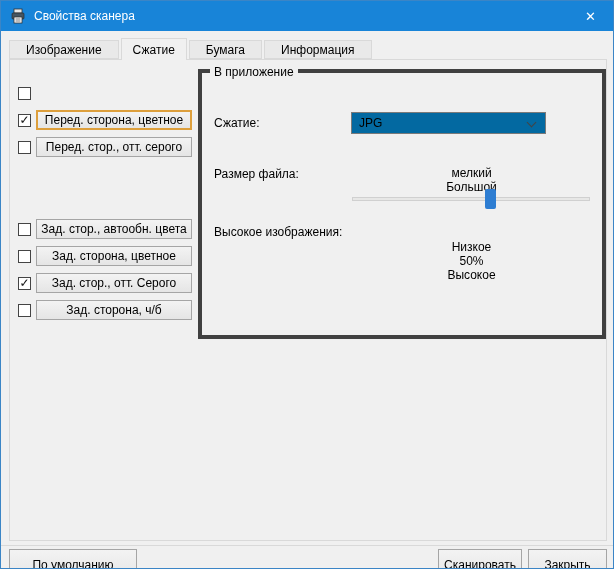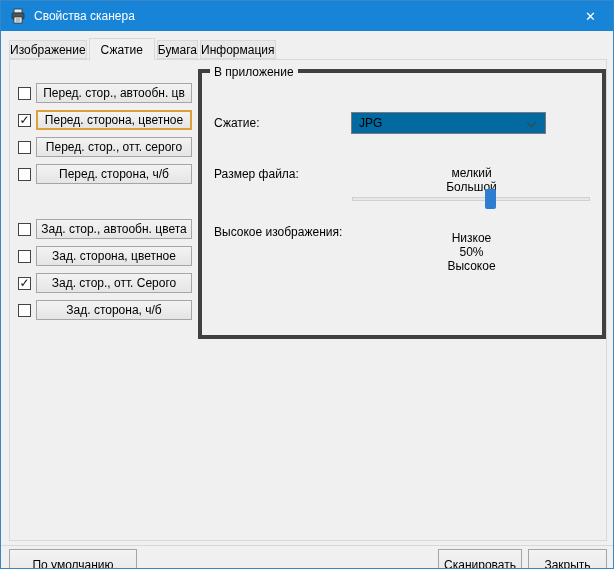--- a/index.html
+++ b/index.html
@@ -23,21 +23,21 @@
     position:absolute; right:0; top:0; width:45px; height:30px;
     display:flex; align-items:center; justify-content:center;
     color:#fff; font-size:13px; cursor:default;
   }
   
   .tabs {
     position:absolute; left:8px; top:37px; height:22px;
     display:flex; align-items:flex-end; z-index:2;
   }
   .tab {
-    height:19px; margin-right:2px; margin-bottom:1px; padding:0 0;
+    height:19px; margin-right:2px; margin-bottom:1px; padding:0 16px;
     display:flex; align-items:center; white-space:nowrap;
     background:#e9e9e9; border:1px solid #d9d9d9;
   }
   .tab[data-active="true"] {
     height:22px; margin-bottom:0; background:#f0f0f0; border-bottom:0; padding:0 11px;
   }
   
   .page {
     position:absolute; left:8px; top:58px; width:598px; height:482px;
     border:1px solid #d9d9d9; background:#f0f0f0; z-index:1;
@@ -127,36 +127,31 @@
     <div class="tab" data-active="false">Изображение</div>
     <div class="tab" data-active="true">Сжатие</div>
     <div class="tab" data-active="false">Бумага</div>
     <div class="tab" data-active="false">Информация</div>
   </div>
 
   <div class="page">
 
     <div class="side-row" style="top:23px">
       <span class="checkbox" data-checked="false"></span>
-      <button class="side-btn" data-hl="false">Перед. стор., автообн. цв</button>
     </div>
     <div class="side-row" style="top:50px">
       <span class="checkbox" data-checked="true">
           <span class="check">✓</span>
         </span>
       <button class="side-btn" data-hl="true">Перед. сторона, цветное</button>
     </div>
     <div class="side-row" style="top:77px">
       <span class="checkbox" data-checked="false"></span>
       <button class="side-btn" data-hl="false">Перед. стор., отт. серого</button>
     </div>
-    <div class="side-row" style="top:104px">
-      <span class="checkbox" data-checked="false"></span>
-      <button class="side-btn" data-hl="false">Перед. сторона, ч/б</button>
-    </div>
 
     <div class="side-row" style="top:159px">
       <span class="checkbox" data-checked="false"></span>
       <button class="side-btn" data-hl="false">Зад. стор., автообн. цвета</button>
     </div>
     <div class="side-row" style="top:186px">
       <span class="checkbox" data-checked="false"></span>
       <button class="side-btn" data-hl="false">Зад. сторона, цветное</button>
     </div>
     <div class="side-row" style="top:213px">
@@ -183,21 +178,21 @@
       <div class="range-row" style="top:93px">
         <span>мелкий</span>
         <span>Большой</span>
       </div>
       <div class="slider-wrap">
         <div class="slider-track"></div>
         <div class="slider-handle" style="left: calc(58% - 5px);"></div>
       </div>
 
       <span class="g-label" style="top:148px">Высокое изображения:</span>
-      <div class="range-row" style="top:158px">
+      <div class="range-row" style="top:167px">
         <span>Низкое</span>
         <span>50%</span>
         <span>Высокое</span>
       </div>
     </div>
 
   </div>
 
   <div class="footer-sep"></div>
   <button class="btn btn-default">По умолчанию</button>

